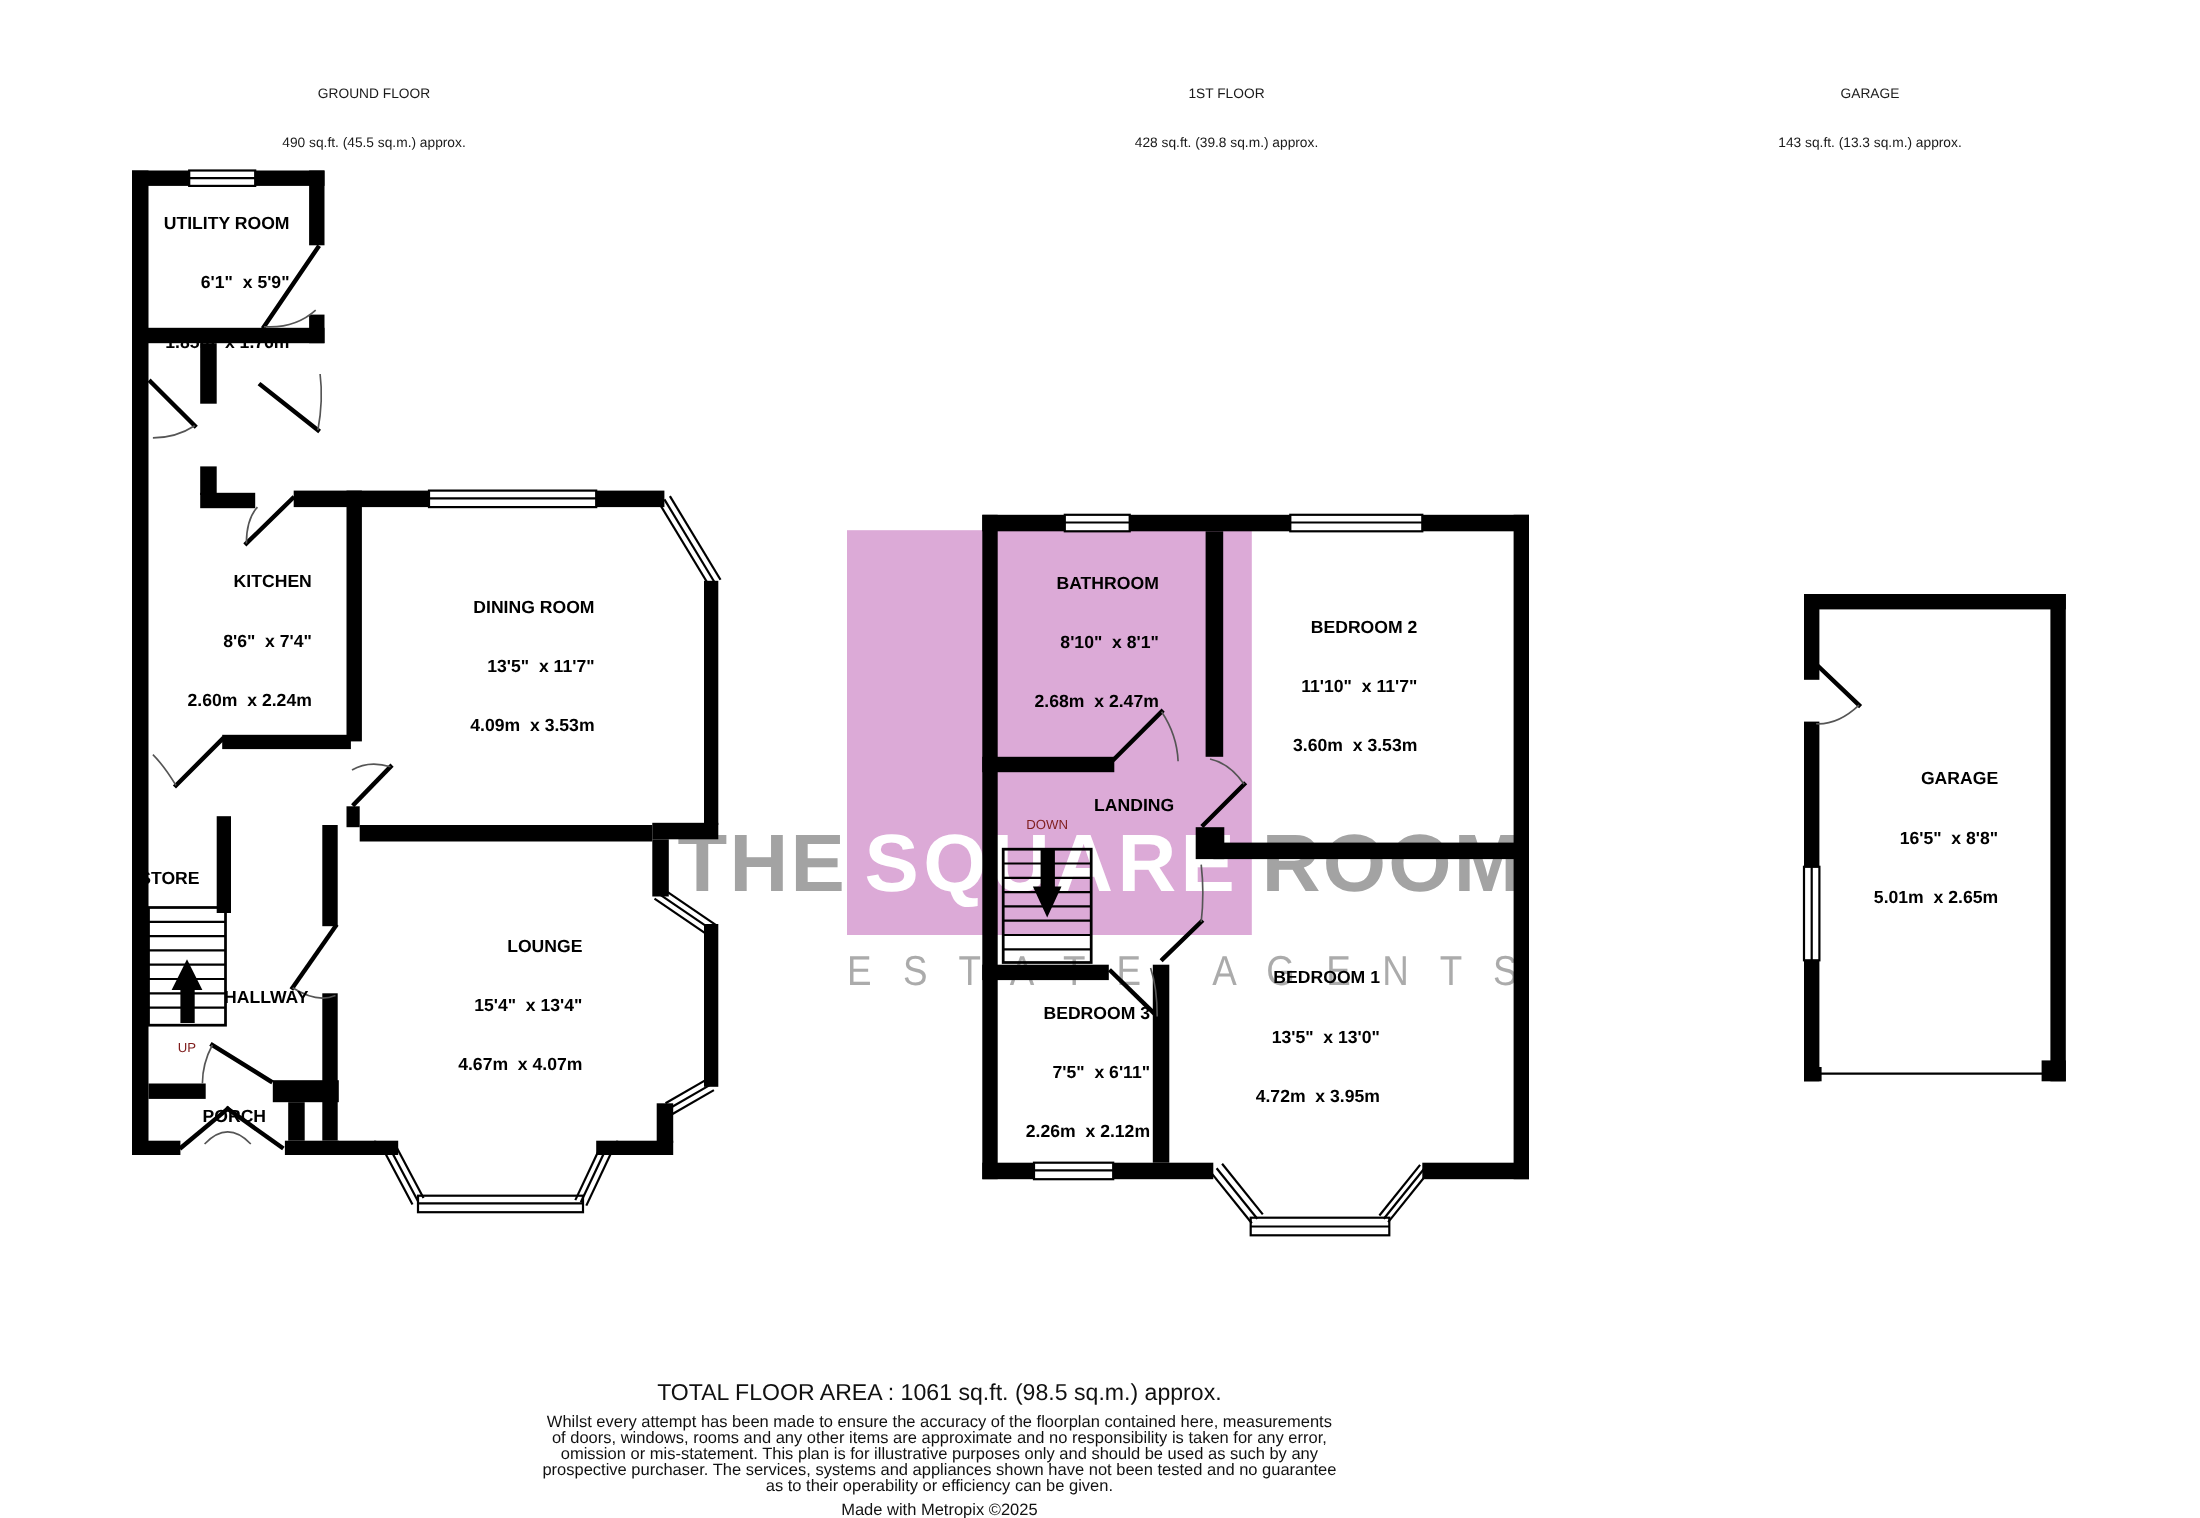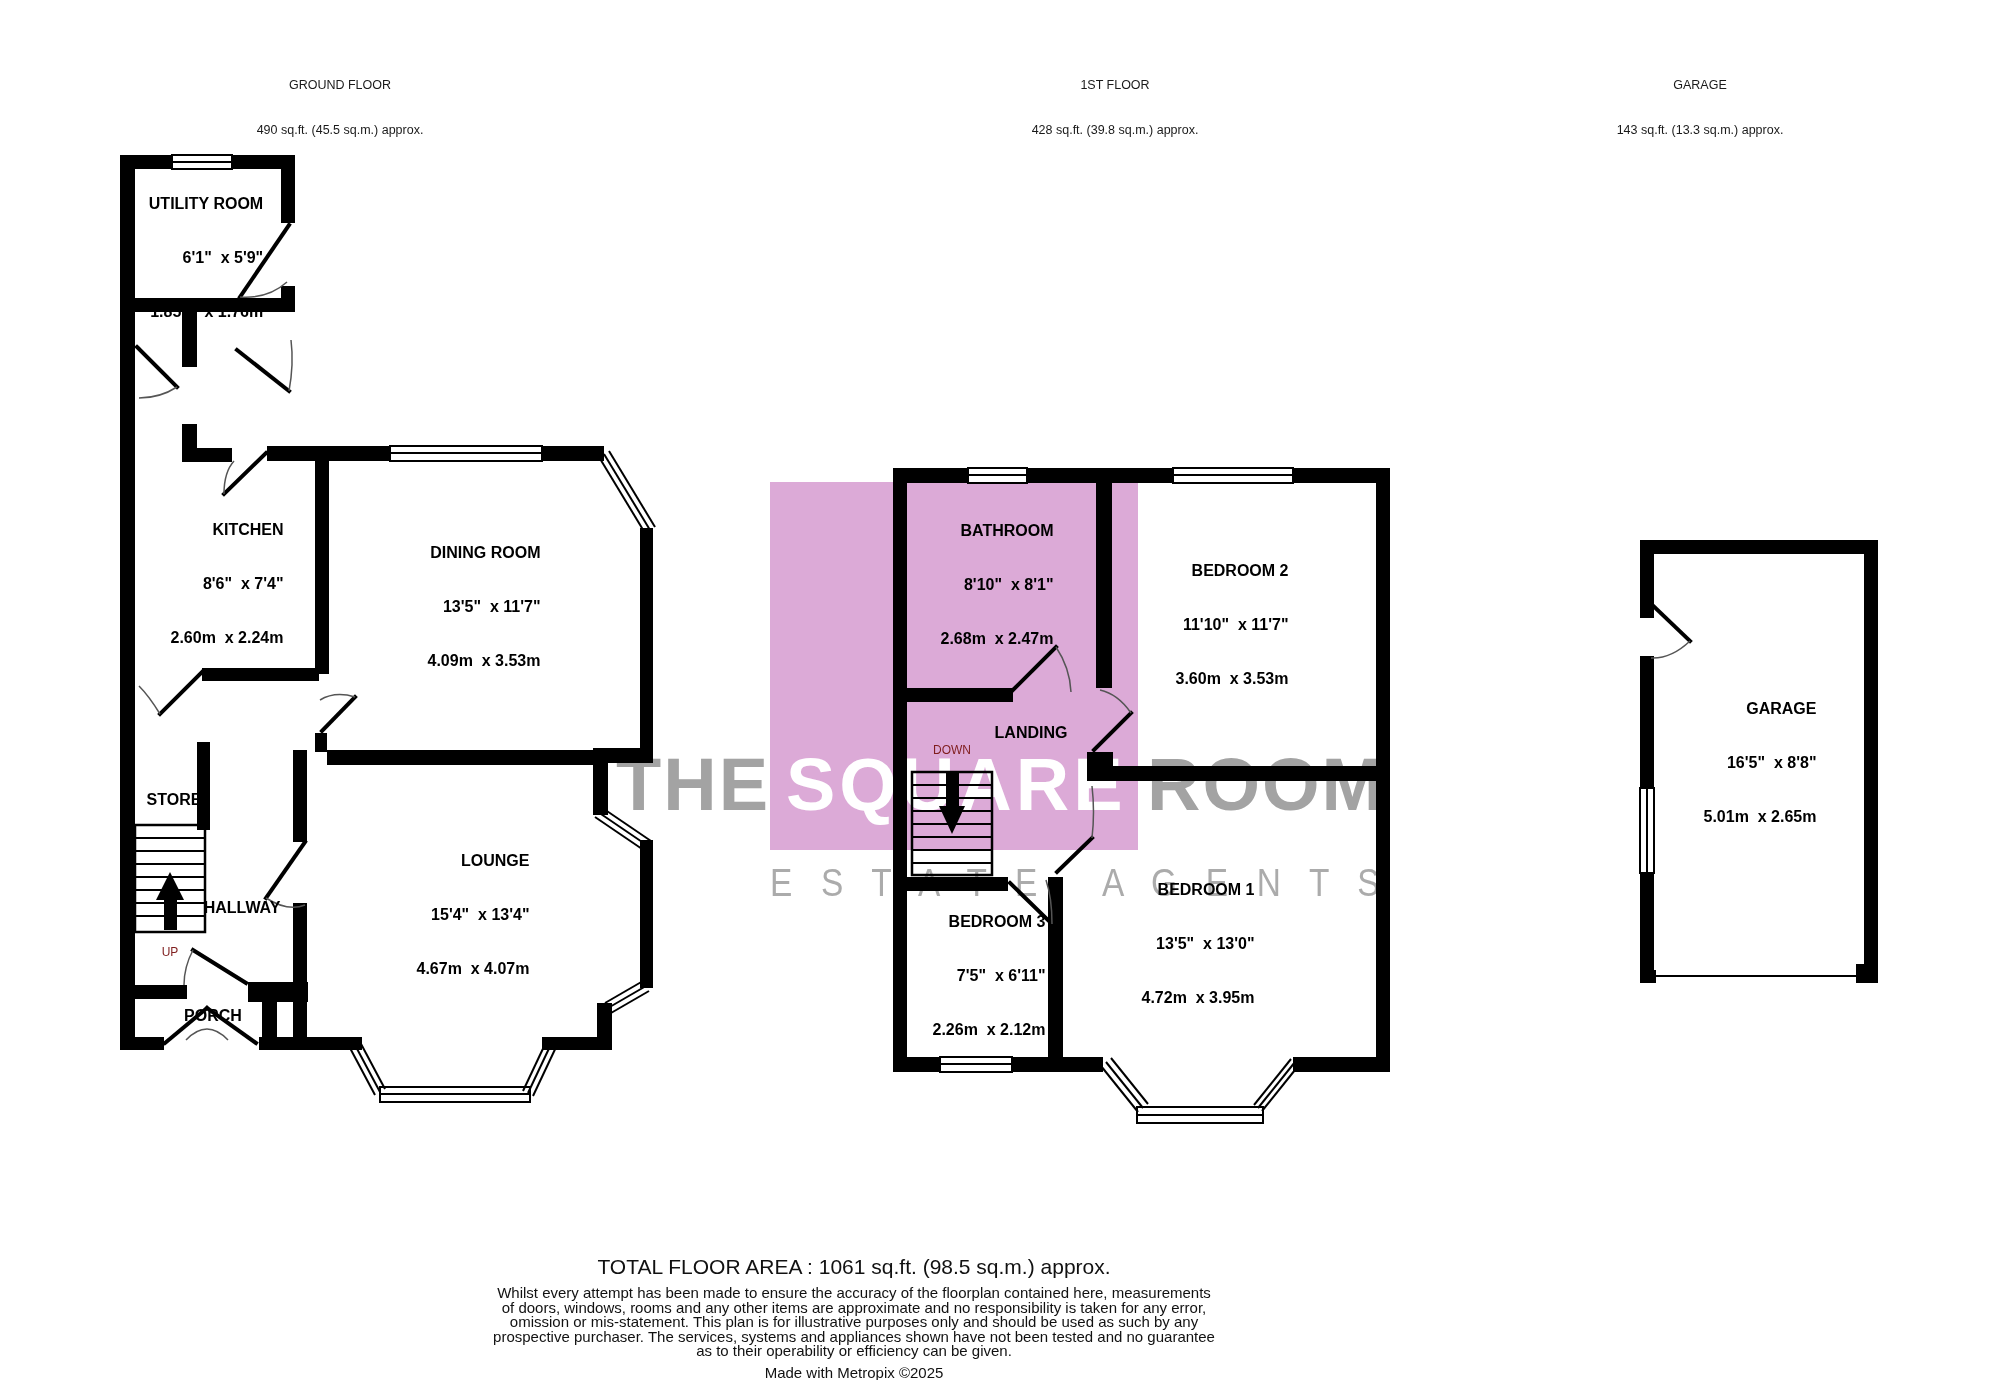--- a/index.html
+++ b/index.html
@@ -352,21 +352,21 @@
       <span>13'5"  x 13'0"</span>
       <span>4.72m  x 3.95m</span>
     </div>
 
     <div class="room-label" style="left:1760px;top:763px;">
       <span>GARAGE</span>
       <span>16'5"  x 8'8"</span>
       <span>5.01m  x 2.65m</span>
     </div>
 
-    <div class="small-label" style="left:174px;top:800px;">STORE</div>
+    <div class="small-label" style="left:154px;top:800px;">STORE</div>
     <div class="small-label" style="left:242px;top:908px;">HALLWAY</div>
     <div class="small-label" style="left:213px;top:1016px;">PORCH</div>
     <div class="small-label" style="left:1031px;top:733px;">LANDING</div>
     <div class="tiny-label" style="left:170px;top:952px;">UP</div>
     <div class="tiny-label" style="left:952px;top:750px;">DOWN</div>
 
     <div class="footer">
       <div class="footer-total">TOTAL FLOOR AREA : 1061 sq.ft. (98.5 sq.m.) approx.</div>
       <div class="footer-disc">Whilst every attempt has been made to ensure the accuracy of the floorplan contained here, measurements</div>
       <div class="footer-disc">of doors, windows, rooms and any other items are approximate and no responsibility is taken for any error,</div>

